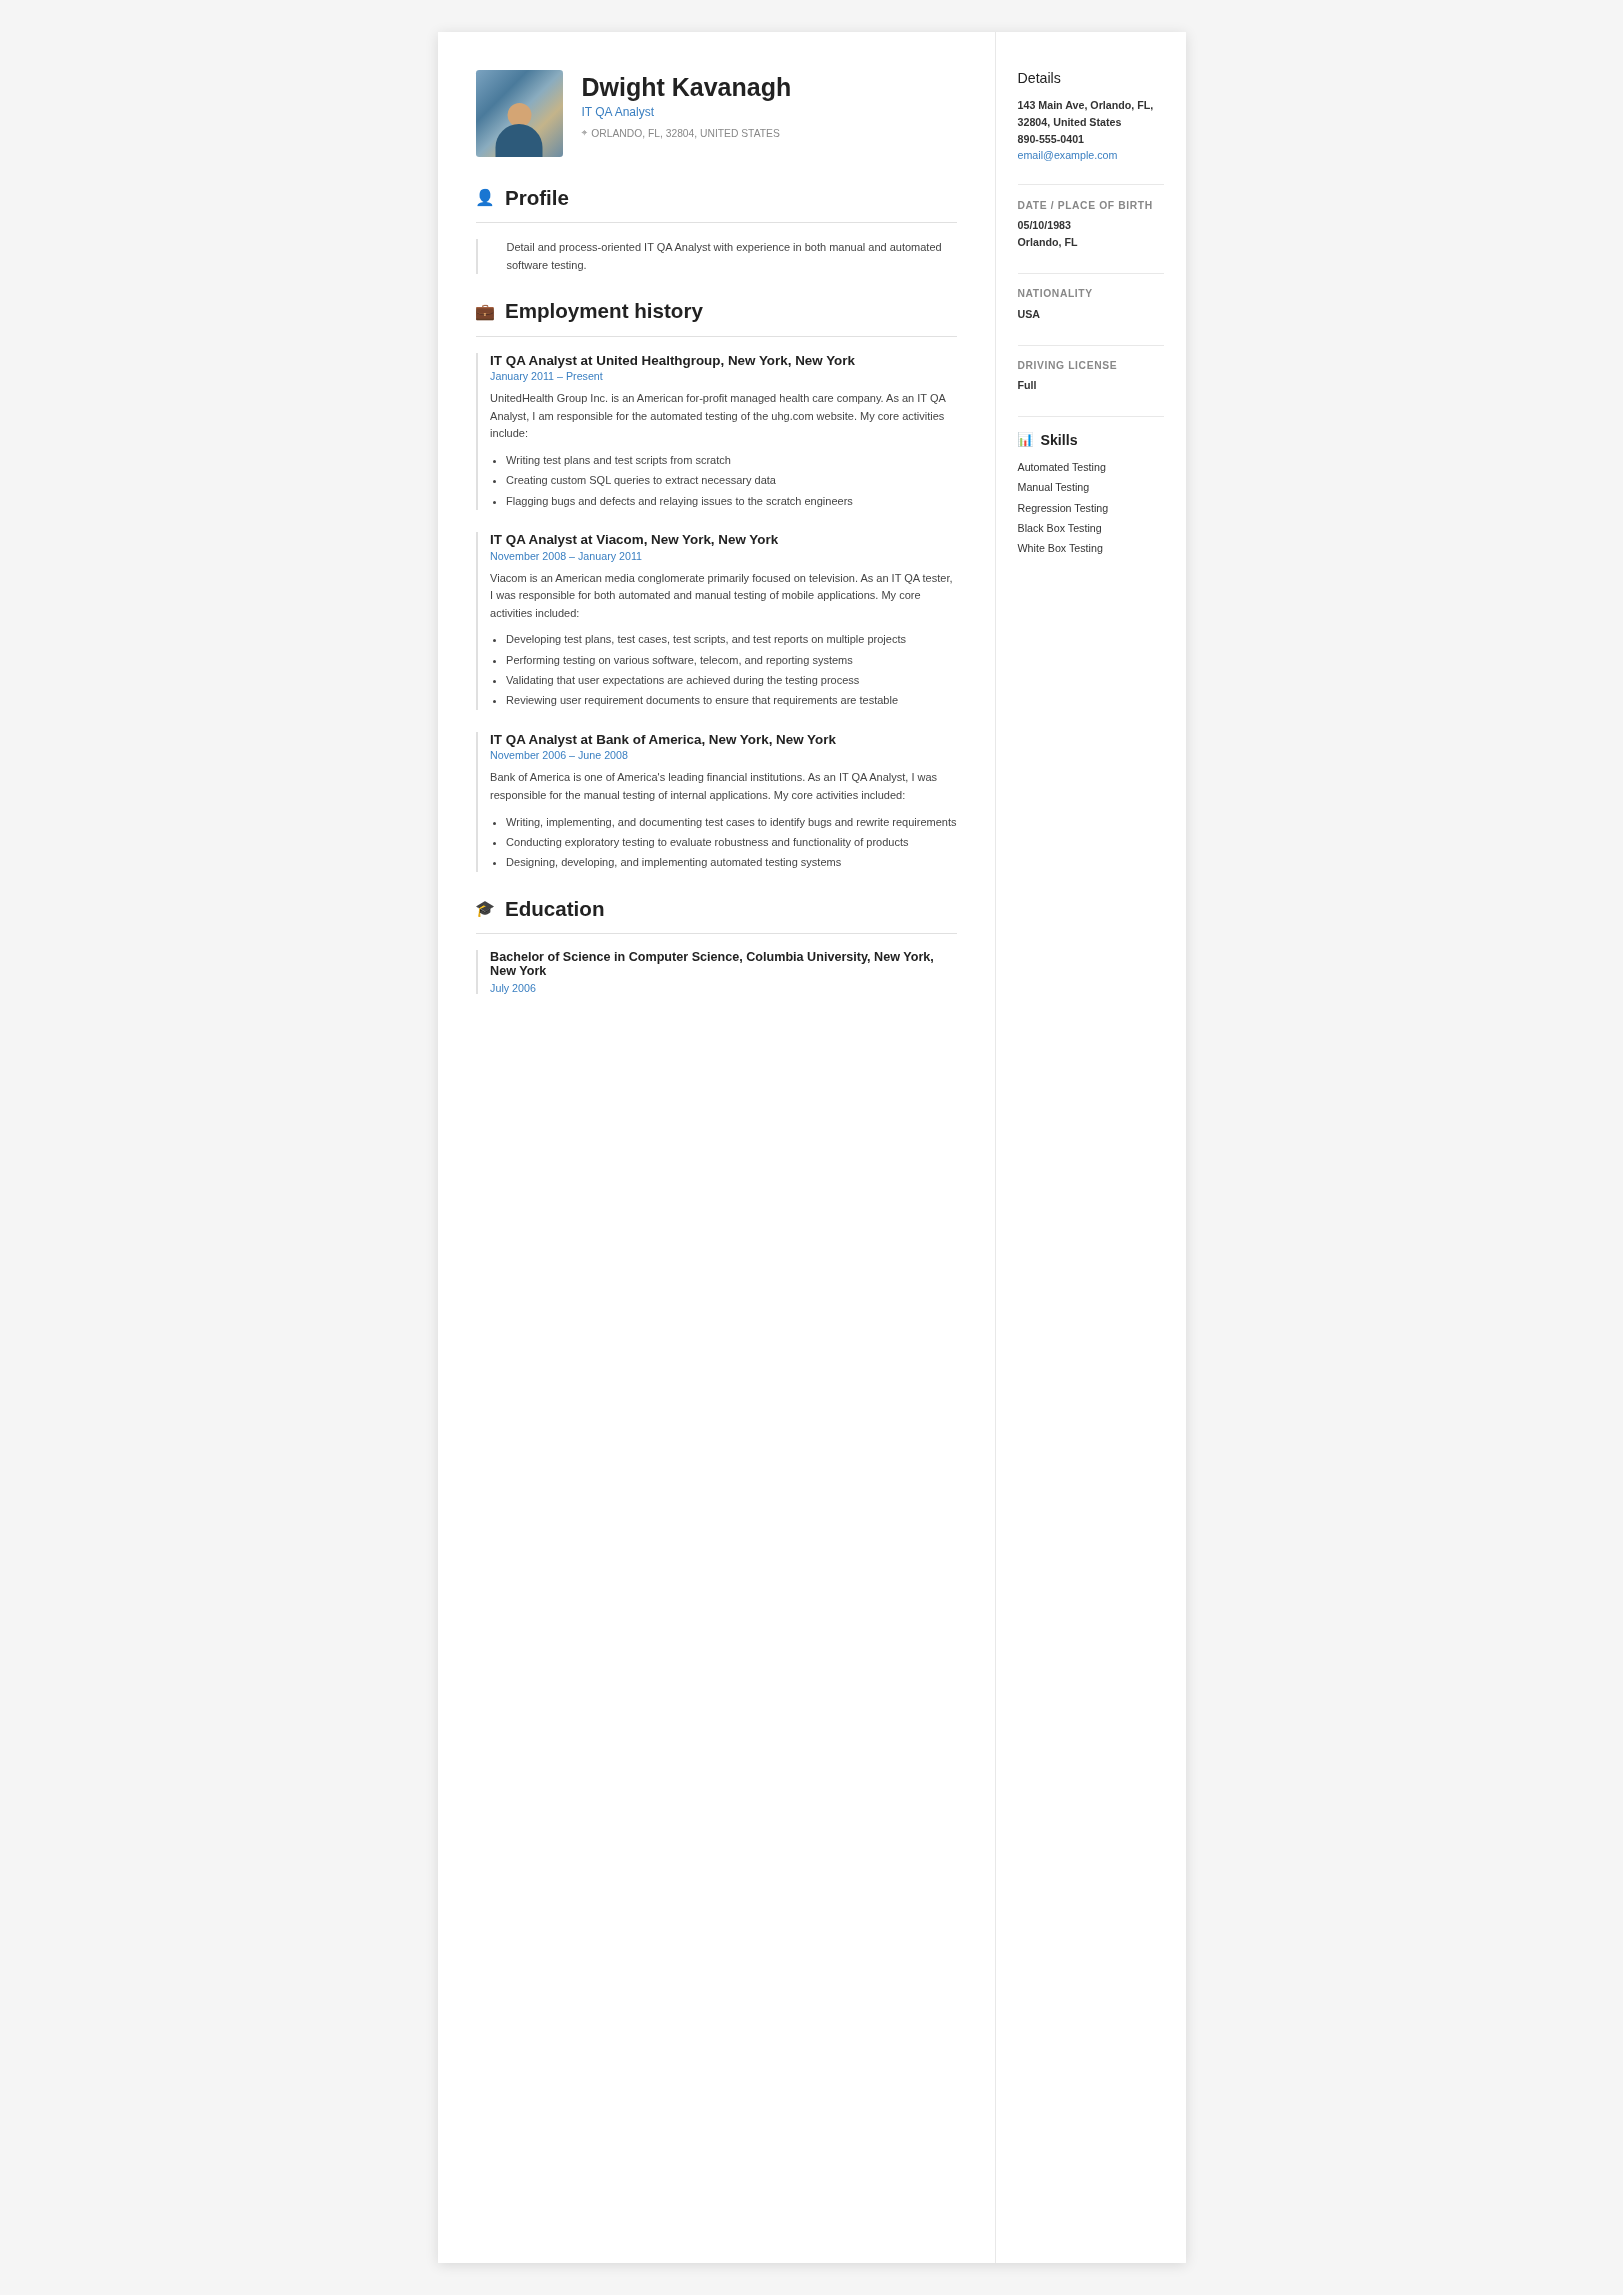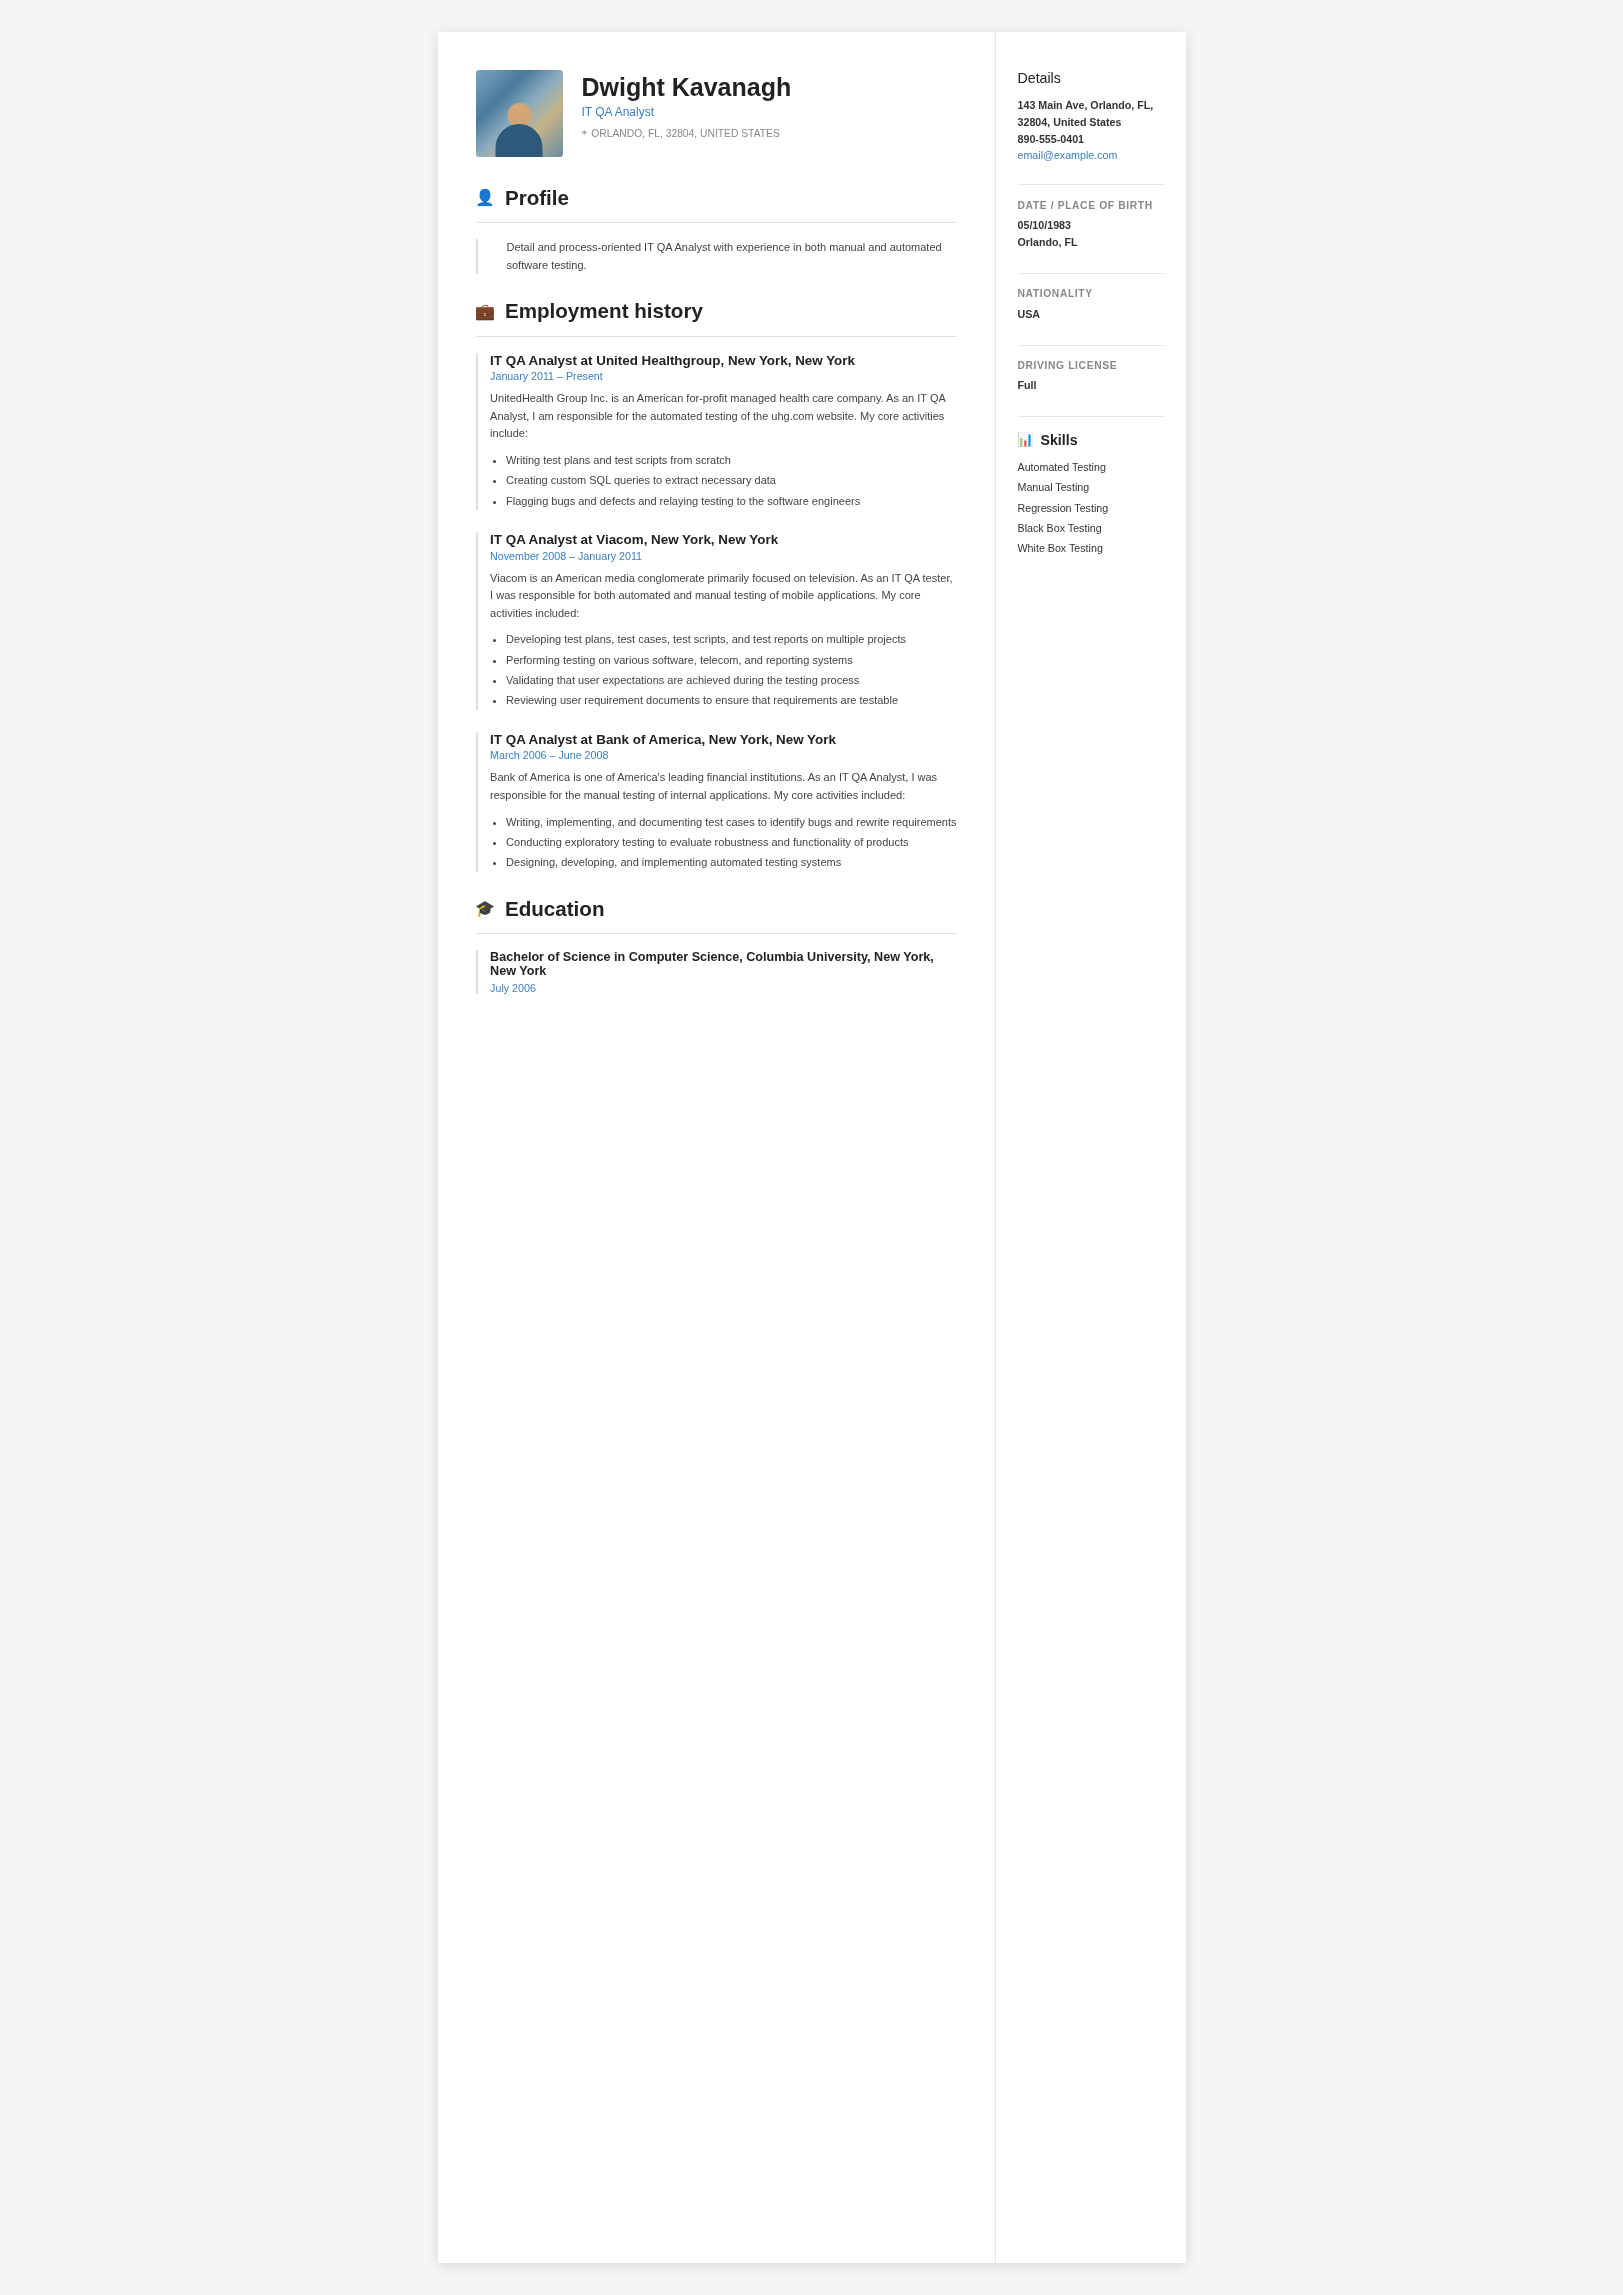--- a/index.html
+++ b/index.html
@@ -266,39 +266,39 @@
       </div>
       <hr class="section-divider">
 
       <div class="emp-entry">
         <div class="emp-title">IT QA Analyst at United Healthgroup, New York, New York</div>
         <div class="emp-dates">January 2011  –  Present</div>
         <div class="emp-desc">UnitedHealth Group Inc. is an American for-profit managed health care company. As an IT QA Analyst, I am responsible for the automated testing of the uhg.com website. My core activities include:</div>
         <ul class="emp-list">
           <li>Writing test plans and test scripts from scratch</li>
           <li>Creating custom SQL queries to extract necessary data</li>
-          <li>Flagging bugs and defects and relaying testing to the software engineers</li>
+          <li>Flagging bugs and defects and relaying issues to the scratch engineers</li>
         </ul>
       </div>
 
       <div class="emp-entry">
         <div class="emp-title">IT QA Analyst at Viacom, New York, New York</div>
         <div class="emp-dates">November 2008  –  January 2011</div>
         <div class="emp-desc">Viacom is an American media conglomerate primarily focused on television. As an IT QA tester, I was responsible for both automated and manual testing of mobile applications. My core activities included:</div>
         <ul class="emp-list">
           <li>Developing test plans, test cases, test scripts, and test reports on multiple projects</li>
           <li>Performing testing on various software, telecom, and reporting systems</li>
           <li>Validating that user expectations are achieved during the testing process</li>
           <li>Reviewing user requirement documents to ensure that requirements are testable</li>
         </ul>
       </div>
 
       <div class="emp-entry">
         <div class="emp-title">IT QA Analyst at Bank of America, New York, New York</div>
-        <div class="emp-dates">March 2006  –  June 2008</div>
+        <div class="emp-dates">November 2006  –  June 2008</div>
         <div class="emp-desc">Bank of America is one of America's leading financial institutions. As an IT QA Analyst, I was responsible for the manual testing of internal applications. My core activities included:</div>
         <ul class="emp-list">
           <li>Writing, implementing, and documenting test cases to identify bugs and rewrite requirements</li>
           <li>Conducting exploratory testing to evaluate robustness and functionality of products</li>
           <li>Designing, developing, and implementing automated testing systems</li>
         </ul>
       </div>
     </div>
 
     <div class="section">

